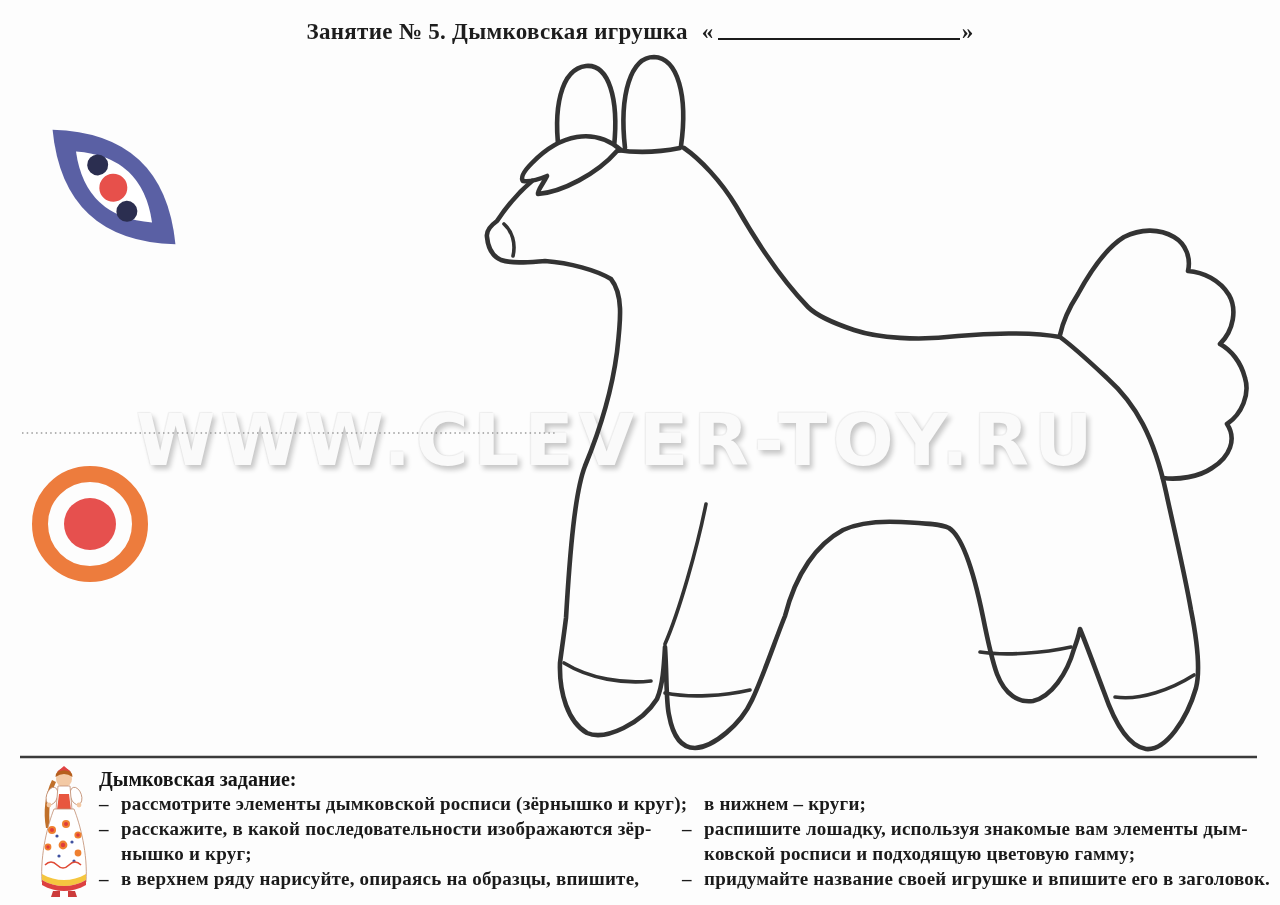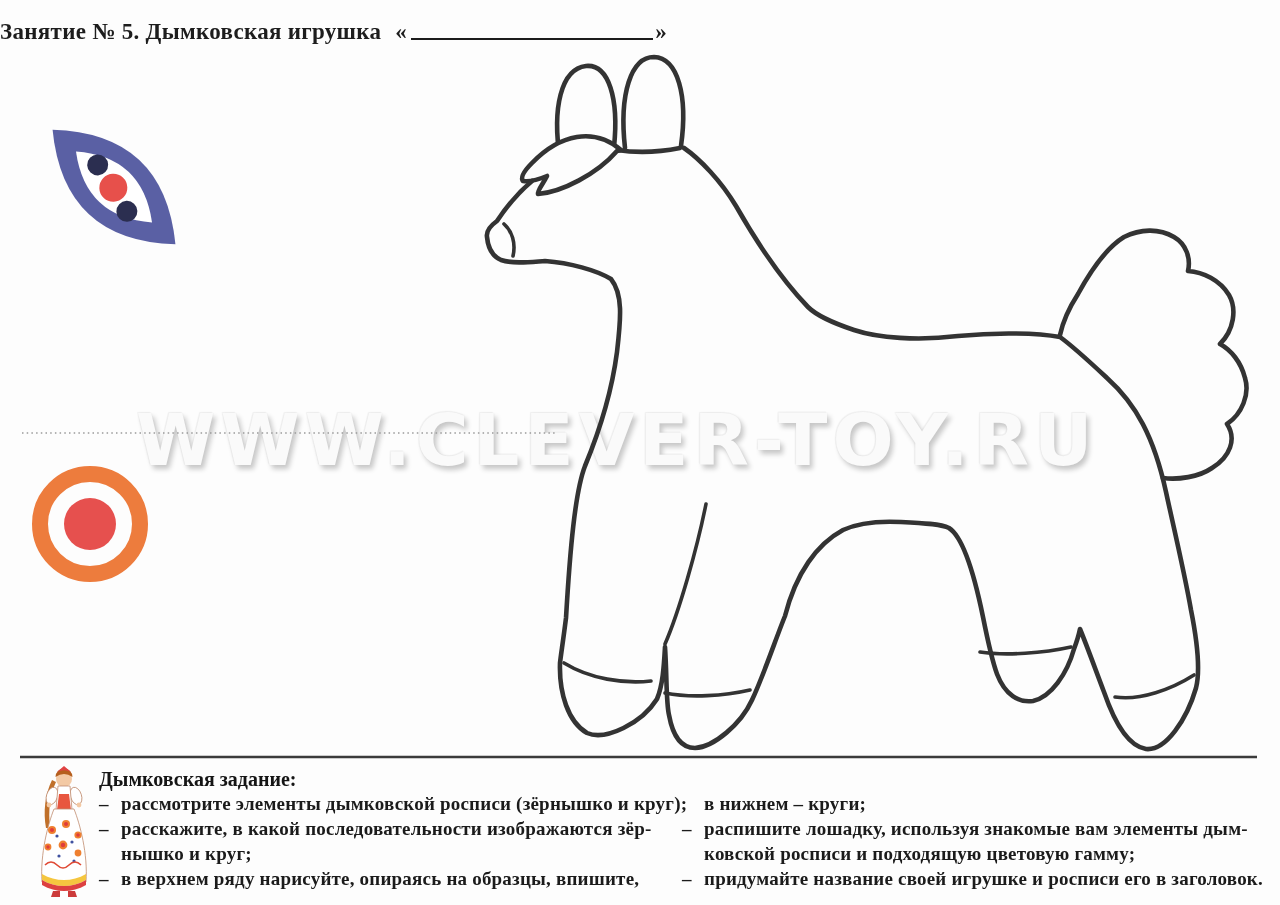--- a/index.html
+++ b/index.html
@@ -5,21 +5,21 @@
   html,body { margin:0; padding:0; }
   .page {
     position:relative; width:1280px; height:905px;
     background:#fdfdfd; overflow:hidden;
     font-family:"Liberation Serif", serif;
   }
 
   
   .title-row {
     position:absolute; top:19px; left:0; width:100%;
-    display:flex; align-items:flex-end;
+    display:flex; justify-content:center; align-items:flex-end;
     font-weight:bold; font-size:23px; color:#1d1d1d; letter-spacing:0.3px;
     z-index:3; white-space:nowrap;
   }
   .title-quote-open { margin-left:14px; }
   .title-blank {
     display:inline-block; width:242px; height:1px;
     border-bottom:2.3px solid #1c1c1c; margin:0 2px 5px 4px;
   }
 
   
@@ -213,17 +213,17 @@
       <div class="task-item">
         <span class="dash"></span>
         <span class="item-text">в нижнем – круги;</span>
       </div>
       <div class="task-item">
         <span class="dash">–</span>
         <span class="item-text">распишите лошадку, используя знакомые вам элементы дым-<br>ковской росписи и подходящую цветовую гамму;</span>
       </div>
       <div class="task-item">
         <span class="dash">–</span>
-        <span class="item-text">придумайте название своей игрушке и росписи его в заголовок.</span>
+        <span class="item-text">придумайте название своей игрушке и впишите его в заголовок.</span>
       </div>
     </div>
 
 </div>
 
 </body></html>

